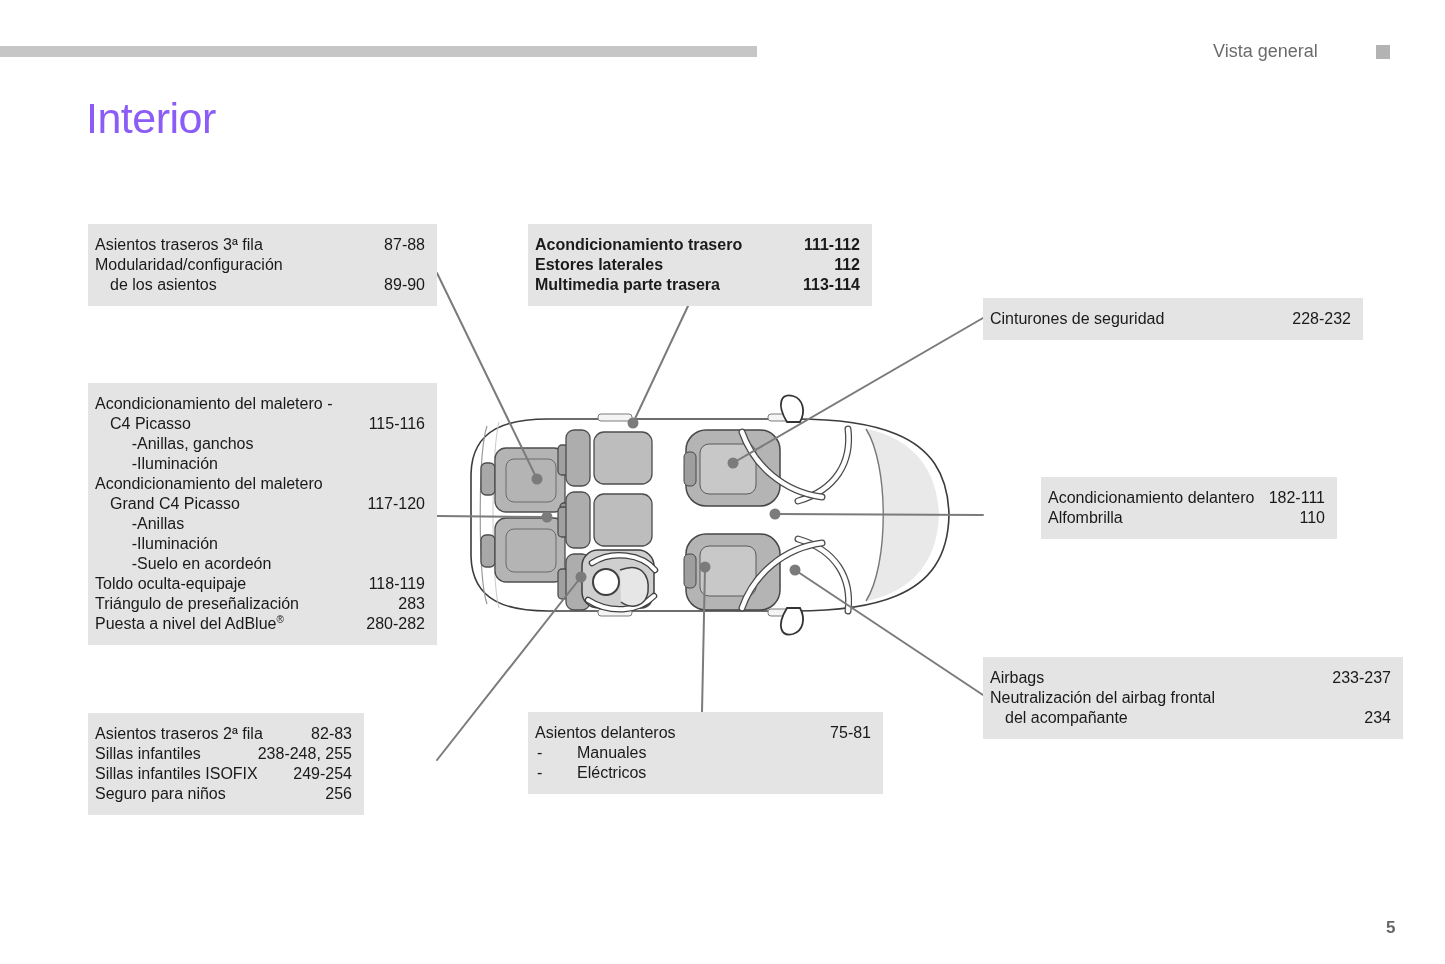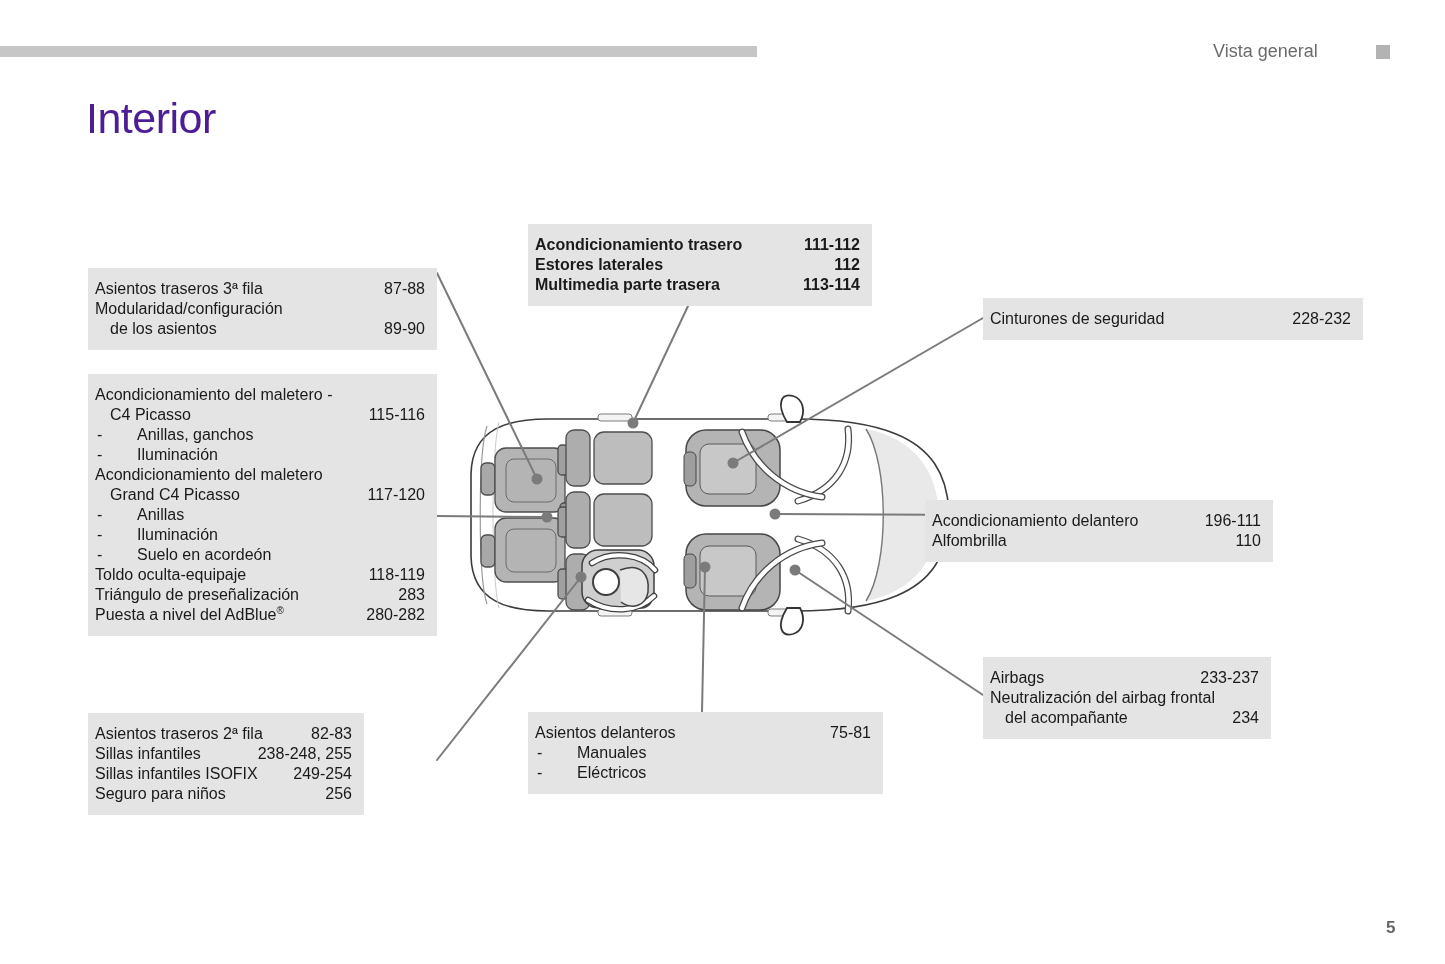--- a/index.html
+++ b/index.html
@@ -3,43 +3,43 @@
 <meta charset="utf-8">
 <style>
   html,body{margin:0;padding:0;background:#ffffff;}
   .page{
     position:relative;width:1445px;height:964px;background:#fff;overflow:hidden;
     font-family:"Liberation Sans","DejaVu Sans",sans-serif;color:#1a1a1a;
   }
   .top-rule{position:absolute;left:0;top:46px;width:757px;height:11px;background:#c6c6c6;}
   .section-label{position:absolute;left:1213px;top:41px;font-size:18px;color:#6b6b6b;text-align:right;}
   .section-marker{position:absolute;left:1376px;top:45px;width:14px;height:14px;background:#b3b3b3;}
-  .page-title{position:absolute;left:86px;top:94px;font-size:43px;color:#4c1d95;letter-spacing:-0.5px;}
+  .page-title{position:absolute;left:86px;top:94px;font-size:43px;color:#8b5cf6;letter-spacing:-0.5px;}
   .page-number{position:absolute;left:1386px;top:918px;font-size:17px;font-weight:bold;color:#666;}
 
   svg.diagram{position:absolute;left:0;top:0;}
 
   .box{
     position:absolute;background:#e4e4e4;box-sizing:border-box;
     padding:11px 12px 11px 7px;font-size:16px;line-height:20px;
   }
   .r{display:flex;justify-content:space-between;}
   .lbl{white-space:nowrap;}
   .pg{white-space:nowrap;padding-left:8px;}
   .ind1{padding-left:15px;}
   .withdash{display:inline-flex;}
   .d{display:inline-block;width:40px;padding-left:2px;}
   sup.reg{font-size:10px;line-height:0;}
 
-  .b-tl{left:88px;top:224px;width:349px;margin-top:44px;}
+  .b-tl{left:88px;top:224px;width:349px;}
   .b-tm{left:528px;top:224px;width:344px;font-weight:bold;}
   .b-r1{left:983px;top:298px;width:380px;}
-  .b-lm{left:88px;top:374px;width:349px;}
-  .b-r2{left:925px;top:477px;width:348px;margin-top:23px;}
-  .b-r3{left:983px;top:657px;width:288px;text-align:center;}
+  .b-lm{left:88px;top:383px;width:349px;text-align:right;}
+  .b-r2{left:1041px;top:477px;width:296px;}
+  .b-r3{left:983px;top:657px;width:420px;text-align:center;}
   .b-bl{left:88px;top:713px;width:276px;}
   .b-bm{left:528px;top:712px;width:355px;}
 </style>
 </head>
 <body>
 
 <div class="page">
 
   <div class="top-rule"></div>
   <div class="section-label">Vista general</div>
@@ -241,21 +241,21 @@
     </div>
     <div class="r">
       <span class="lbl"><span>Puesta a nivel del AdBlue</span><sup class="reg">®</sup></span>
       <span class="pg">280-282</span>
     </div>
   </div>
 
   <div class="box b-r2">
     <div class="r">
       <span class="lbl">Acondicionamiento delantero</span>
-      <span class="pg">196-111</span>
+      <span class="pg">182-111</span>
     </div>
     <div class="r">
       <span class="lbl">Alfombrilla</span>
       <span class="pg">110</span>
     </div>
   </div>
 
   <div class="box b-r3">
     <div class="r">
       <span class="lbl">Airbags</span>

